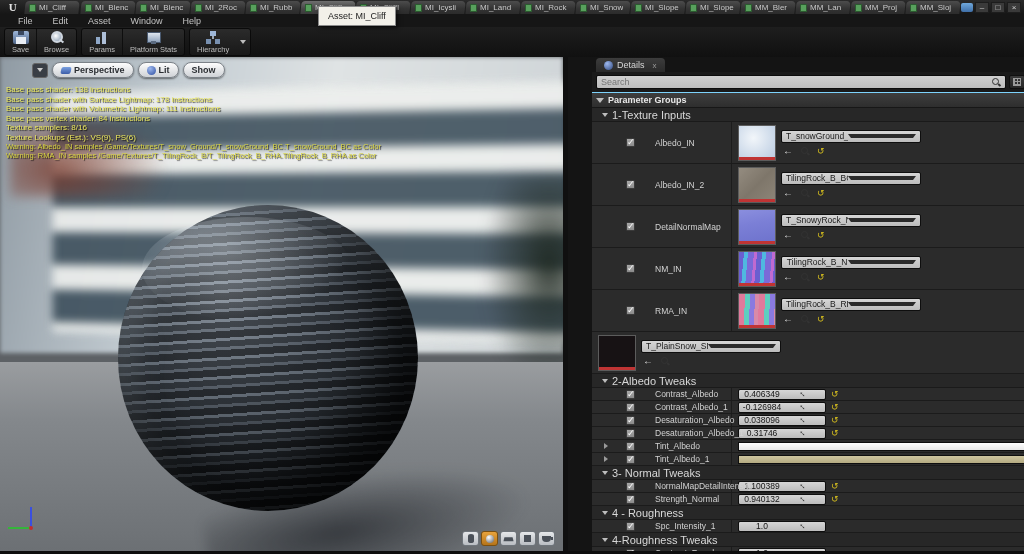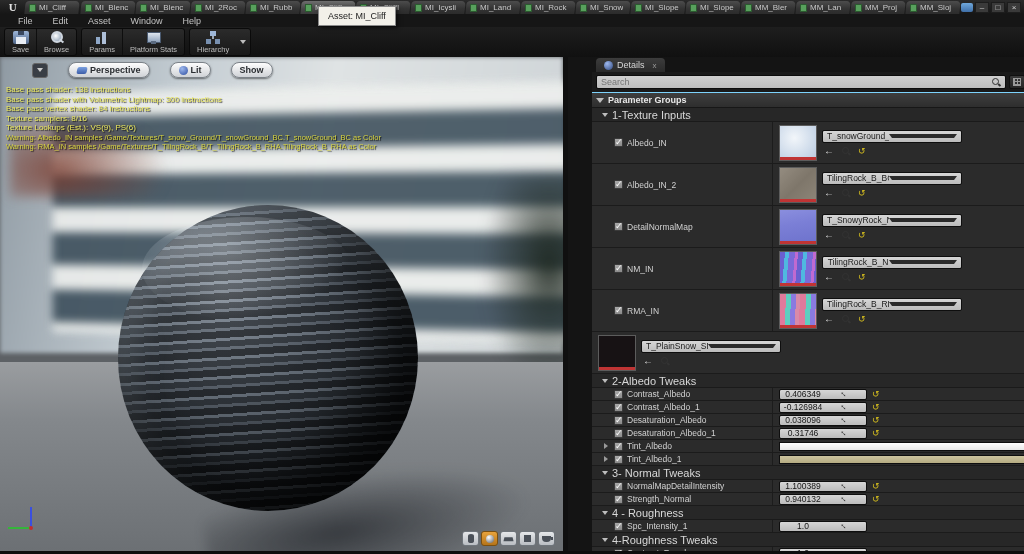--- a/index.html
+++ b/index.html
@@ -65,21 +65,21 @@
   .photo-trees { position:absolute; right:-30px; top:120px; width:110px; height:220px; background:radial-gradient(ellipse at 60% 40%, rgba(28,38,30,.9), rgba(28,38,30,0) 70%); filter:blur(7px); }
   .photo-ground { position:absolute; left:0; top:305px; width:100%; height:189px; background:linear-gradient(#9a9da0 0%, #84888c 30%, #6c7074 100%); }
   .sphere-shadow { position:absolute; left:205px; top:415px; width:330px; height:110px; background:radial-gradient(ellipse at 40% 50%, rgba(24,27,32,.65), rgba(24,27,32,0) 70%); transform:rotate(-10deg); filter:blur(6px); }
   .sphere { position:absolute; left:118px; top:148px; width:300px; height:306px; border-radius:50%;
      background:
        repeating-linear-gradient(176deg, rgba(8,10,12,.55) 0 7px, rgba(160,175,190,.28) 7px 10px, rgba(20,24,28,.5) 10px 16px, rgba(120,135,150,.18) 16px 19px),
        radial-gradient(circle at 35% 28%, #7c838c 0%, #4a5058 35%, #23272c 70%, #0d0f12 100%);
      box-shadow: inset -30px -40px 60px rgba(0,0,0,.8), inset 14px 18px 30px rgba(205,218,230,.25); }
   .sphere:after { content:""; position:absolute; left:8%; top:4%; width:70%; height:34%; border-radius:50%; background:radial-gradient(ellipse at 40% 30%, rgba(225,233,240,.35), rgba(225,233,240,0) 70%); }
 
-  .vp-toolbar { position:absolute; left:8px; top:5px; display:flex; gap:20px; align-items:center;padding-left:24px; }
+  .vp-toolbar { position:absolute; left:8px; top:5px; display:flex; gap:4px; align-items:center;padding-left:24px; }
   .vp-dd { width:16px; height:15px; background:rgba(40,44,50,.85); border:1px solid #666; border-radius:3px; display:flex; align-items:center; justify-content:center; }
   .vp-dd:after { content:""; width:0; height:0; border-left:3px solid transparent; border-right:3px solid transparent; border-top:4px solid #ccc; }
   .vp-btn { height:16px; background:linear-gradient(#fdfdfd,#cfd2d6); border:1px solid #7c8288; border-radius:8px; display:flex; align-items:center; gap:3px; padding:0 8px; color:#2a2d31; font-size:9px; font-weight:bold; box-shadow:0 1px 2px rgba(0,0,0,.5); }
   .vpb-ic-cam { width:10px; height:7px; background:linear-gradient(#7aa0e0,#3c5da8); border-radius:2px; transform:skewX(-12deg); }
   .vpb-ic-sph { width:9px; height:9px; border-radius:50%; background:radial-gradient(circle at 35% 30%, #9db8ee, #2d4da0); }
 
   .vp-stats { position:absolute; left:6px; top:28px; width:520px; }
   .stat-line { font-size:8px; line-height:9.5px; color:#e8e55a; text-shadow:1px 1px 1px rgba(0,0,0,.8); white-space:nowrap; }
   .warn-line { font-size:7.5px; line-height:9px; color:#d6d23e; text-shadow:1px 1px 1px rgba(0,0,0,.8); white-space:nowrap; }
 
@@ -127,21 +127,21 @@
 
   .dt-content { position:absolute; left:0; top:36px; width:449px; height:461px; overflow:hidden;text-align:center; }
   .hdr-root { height:15px; background:linear-gradient(#3e3e3e,#2e2e2e); border-bottom:1px solid #171717; display:flex; align-items:center; gap:4px; padding:0 4px; }
   .hdr-root span { font-size:9px; font-weight:bold; color:#e8e8e8; }
   .tri-exp { width:0; height:0; border-left:4px solid transparent; border-right:4px solid transparent; border-top:5px solid #bdbdbd; flex:0 0 auto; }
   .tri-exp.sm { border-left-width:3px; border-right-width:3px; border-top-width:4px; }
   .hdr-sec { height:14px; background:#272727; border-bottom:1px solid #1a1a1a; display:flex; align-items:center; gap:4px; padding:0 4px 0 10px; }
   .hdr-sec span { font-size:11px; color:#d8d8d8; }
 
   .prow { display:flex; border-bottom:1px solid #1b1b1b; background:#2b2b2b; }
-  .pleft { width:181px; flex:0 0 auto; border-right:1px solid #1c1c1c; display:flex; align-items:center; gap:4px; padding-left:22px; position:relative; }
+  .pleft { width:140px; flex:0 0 auto; border-right:1px solid #1c1c1c; display:flex; align-items:center; gap:20px; padding-left:34px; position:relative; }
   .pleft .expander { position:absolute; left:12px; width:0; height:0; border-top:3px solid transparent; border-bottom:3px solid transparent; border-left:4px solid #9a9a9a; }
   .pright { flex:1; display:flex; align-items:center; gap:5px; padding-left:6px; }
   .plabel { font-size:8.5px; color:#d2d2d2; white-space:nowrap; }
   .chk { width:9px; height:9px; background:linear-gradient(#a8a8a8,#8a8a8a); border:1px solid #3a3a3a; border-radius:1px; position:relative; flex:0 0 auto; }
   .chk:after { content:"\2713"; position:absolute; left:0px; top:-2px; font-size:9px; color:#fdfdfd; }
 
   .trow { height:42px; }
   .trow .pright { align-items:center; }
   .thumb { width:38px; height:36px; border:1px solid #5c5c5c; position:relative; flex:0 0 auto; }
   .thumb:after { content:""; position:absolute; left:0; bottom:0; width:100%; height:3px; background:#c03434; }
@@ -350,21 +350,22 @@
         <span class="vpb-ic-sph"></span>
         <span>Lit</span>
       </div>
       <div class="vp-btn">
         <span>Show</span>
       </div>
     </div>
 
     <div class="vp-stats">
       <div class="stat-line">Base pass shader: 138 instructions</div>
-      <div class="stat-line">Base pass shader with Volumetric Lightmap: 300 instructions</div>
+      <div class="stat-line">Base pass shader with Surface Lightmap: 178 instructions</div>
+      <div class="stat-line">Base pass shader with Volumetric Lightmap: 111 instructions</div>
       <div class="stat-line">Base pass vertex shader: 84 instructions</div>
       <div class="stat-line">Texture samplers: 8/16</div>
       <div class="stat-line">Texture Lookups (Est.): VS(9), PS(6)</div>
       <div class="warn-line">Warning: Albedo_IN samples /Game/Textures/T_snow_Ground/T_snowGround_BC.T_snowGround_BC as Color</div>
       <div class="warn-line">Warning: RMA_IN samples /Game/Textures/T_TilingRock_B/T_TilingRock_B_RHA.TilingRock_B_RHA as Color</div>
     </div>
 
     <div class="gizmo">
       <div class="gz-z"></div>
       <div class="gz-y"></div>

